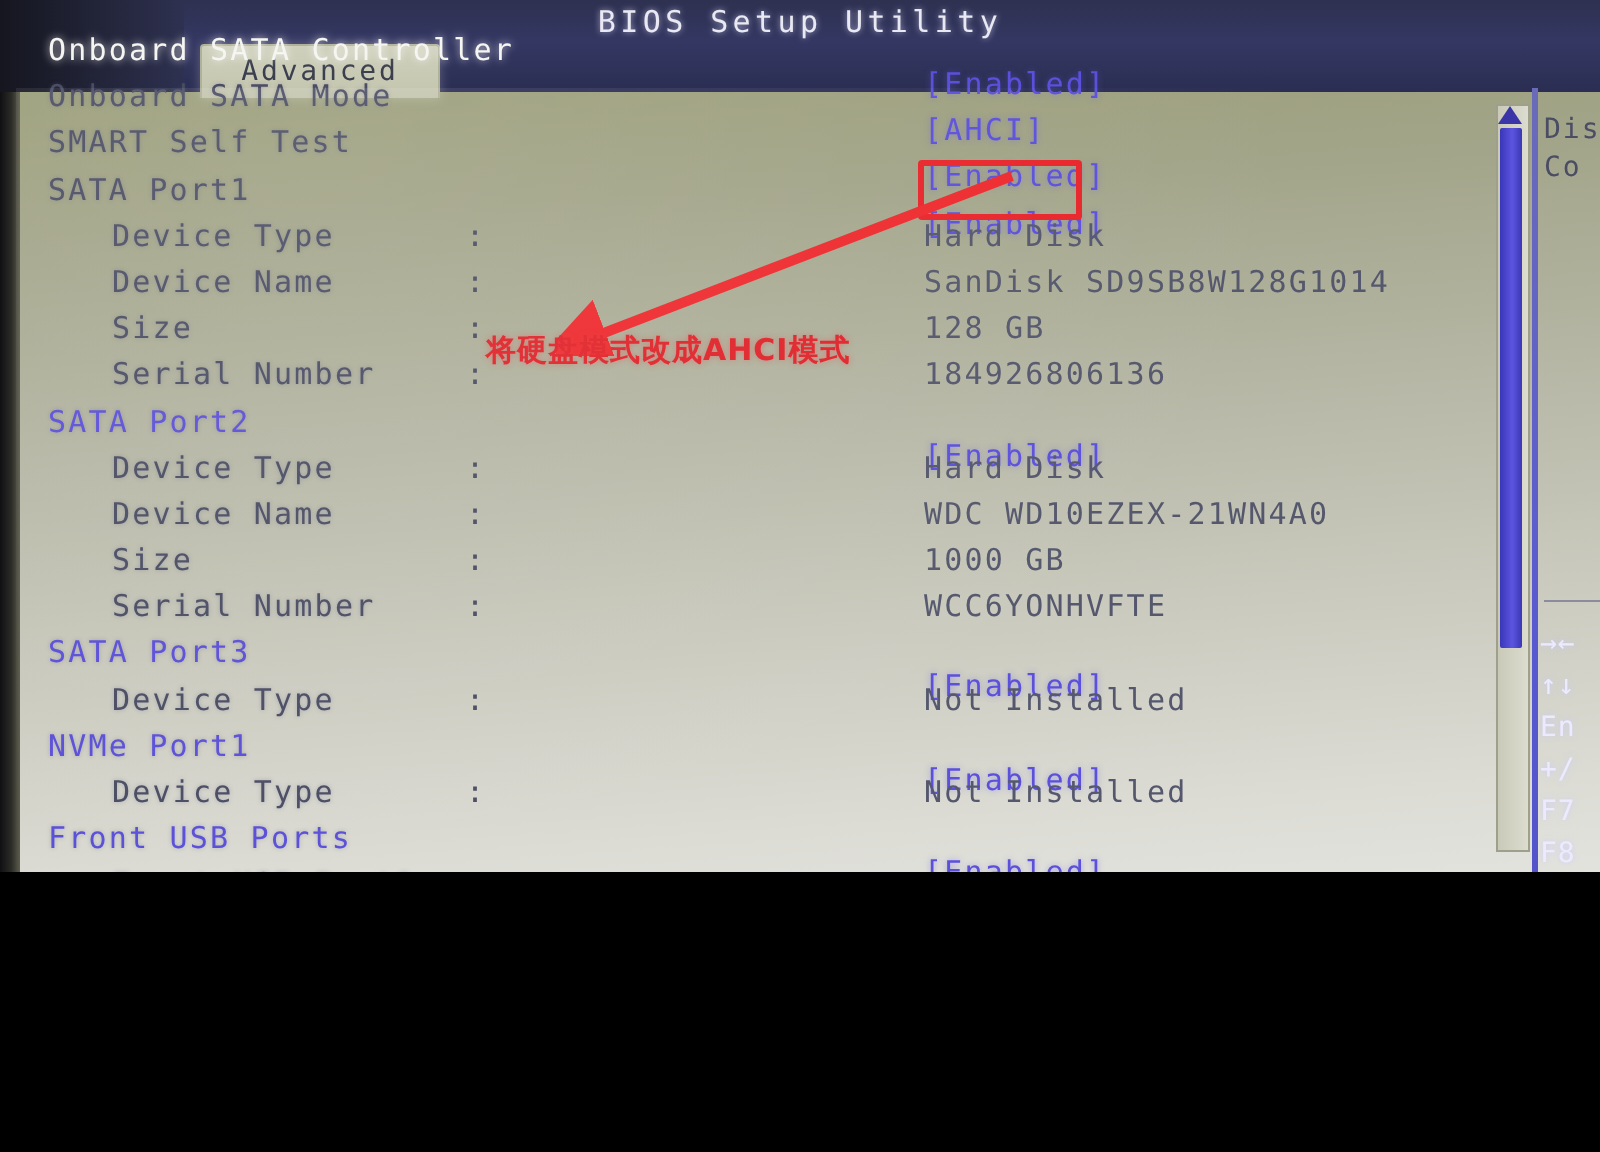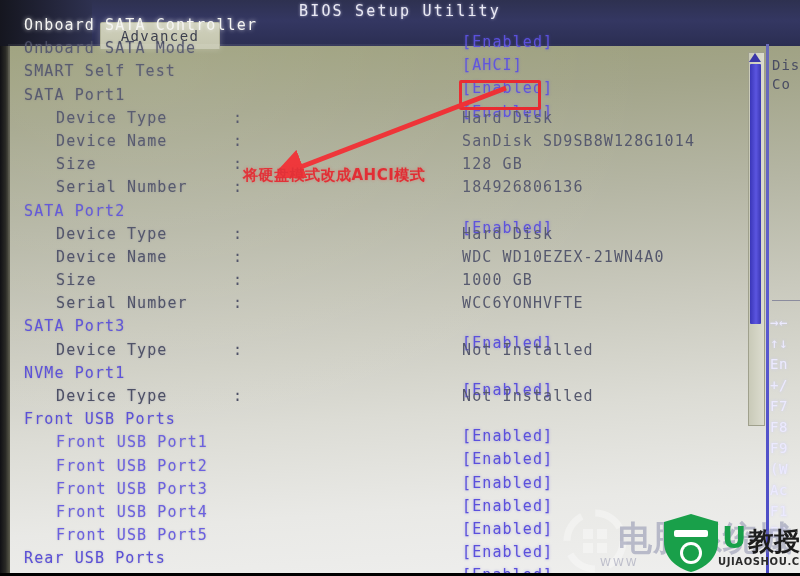--- a/index.html
+++ b/index.html
@@ -1,19 +1,19 @@
 <!DOCTYPE html>
 <html><head>
 <meta charset="utf-8">
 <style>
   html,body{margin:0;padding:0;background:#000;}
   body{width:800px;height:576px;overflow:hidden;
        font-family:"DejaVu Sans Mono","Liberation Mono",monospace;}
 
-  #screen{position:relative;width:800px;height:573px;overflow:hidden;
+  #screen{position:relative;width:800px;height:436px;overflow:hidden;
           background:#2a2d3f;}
 
   
   .panel{position:absolute;left:8px;top:44px;width:792px;height:532px;
          background:linear-gradient(176deg,#9a9d77 0%,#a3a58a 14%,#b5b6a4 32%,
                     #c9c9bd 50%,#dcdcd5 68%,#e9e9e6 84%,#efefee 100%);
          border-left:2px solid #8d8e74;}
   .topbar{position:absolute;left:0;top:0;width:800px;height:46px;
           background:linear-gradient(180deg,#2e3150 0%,#343762 45%,#2b2e52 100%);}
   .topbar-shade{position:absolute;left:0;top:0;width:92px;height:46px;

